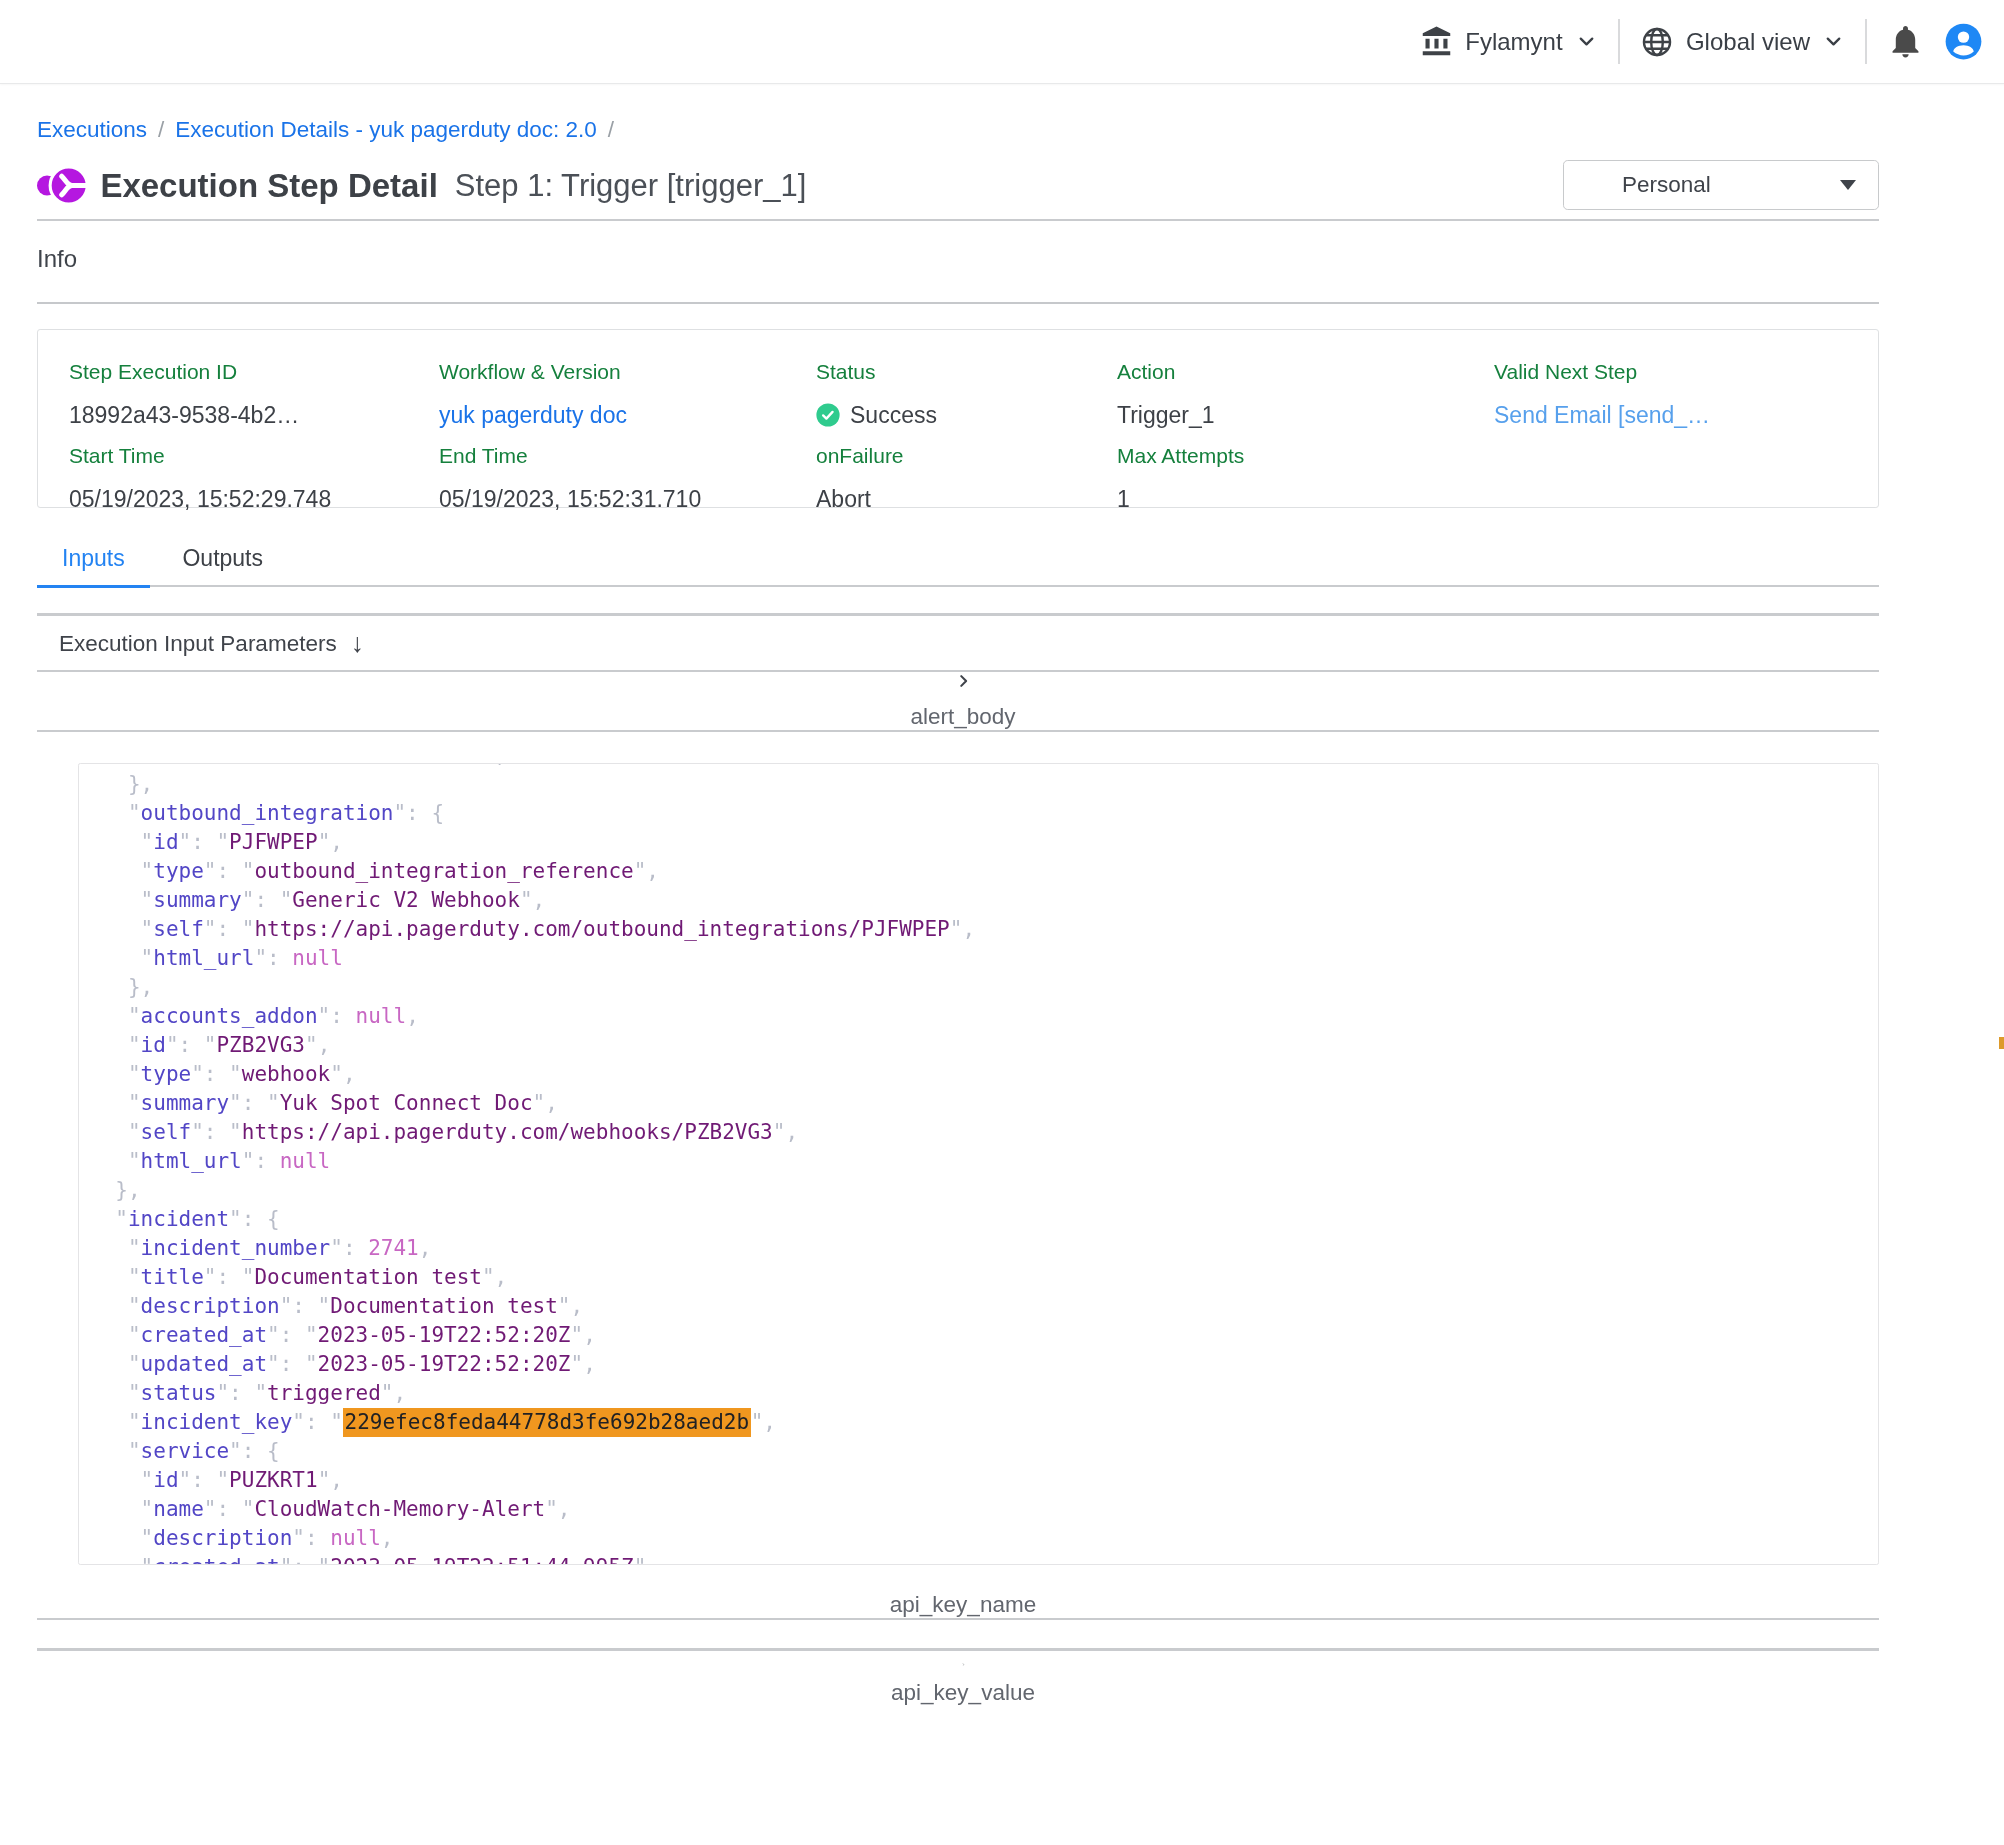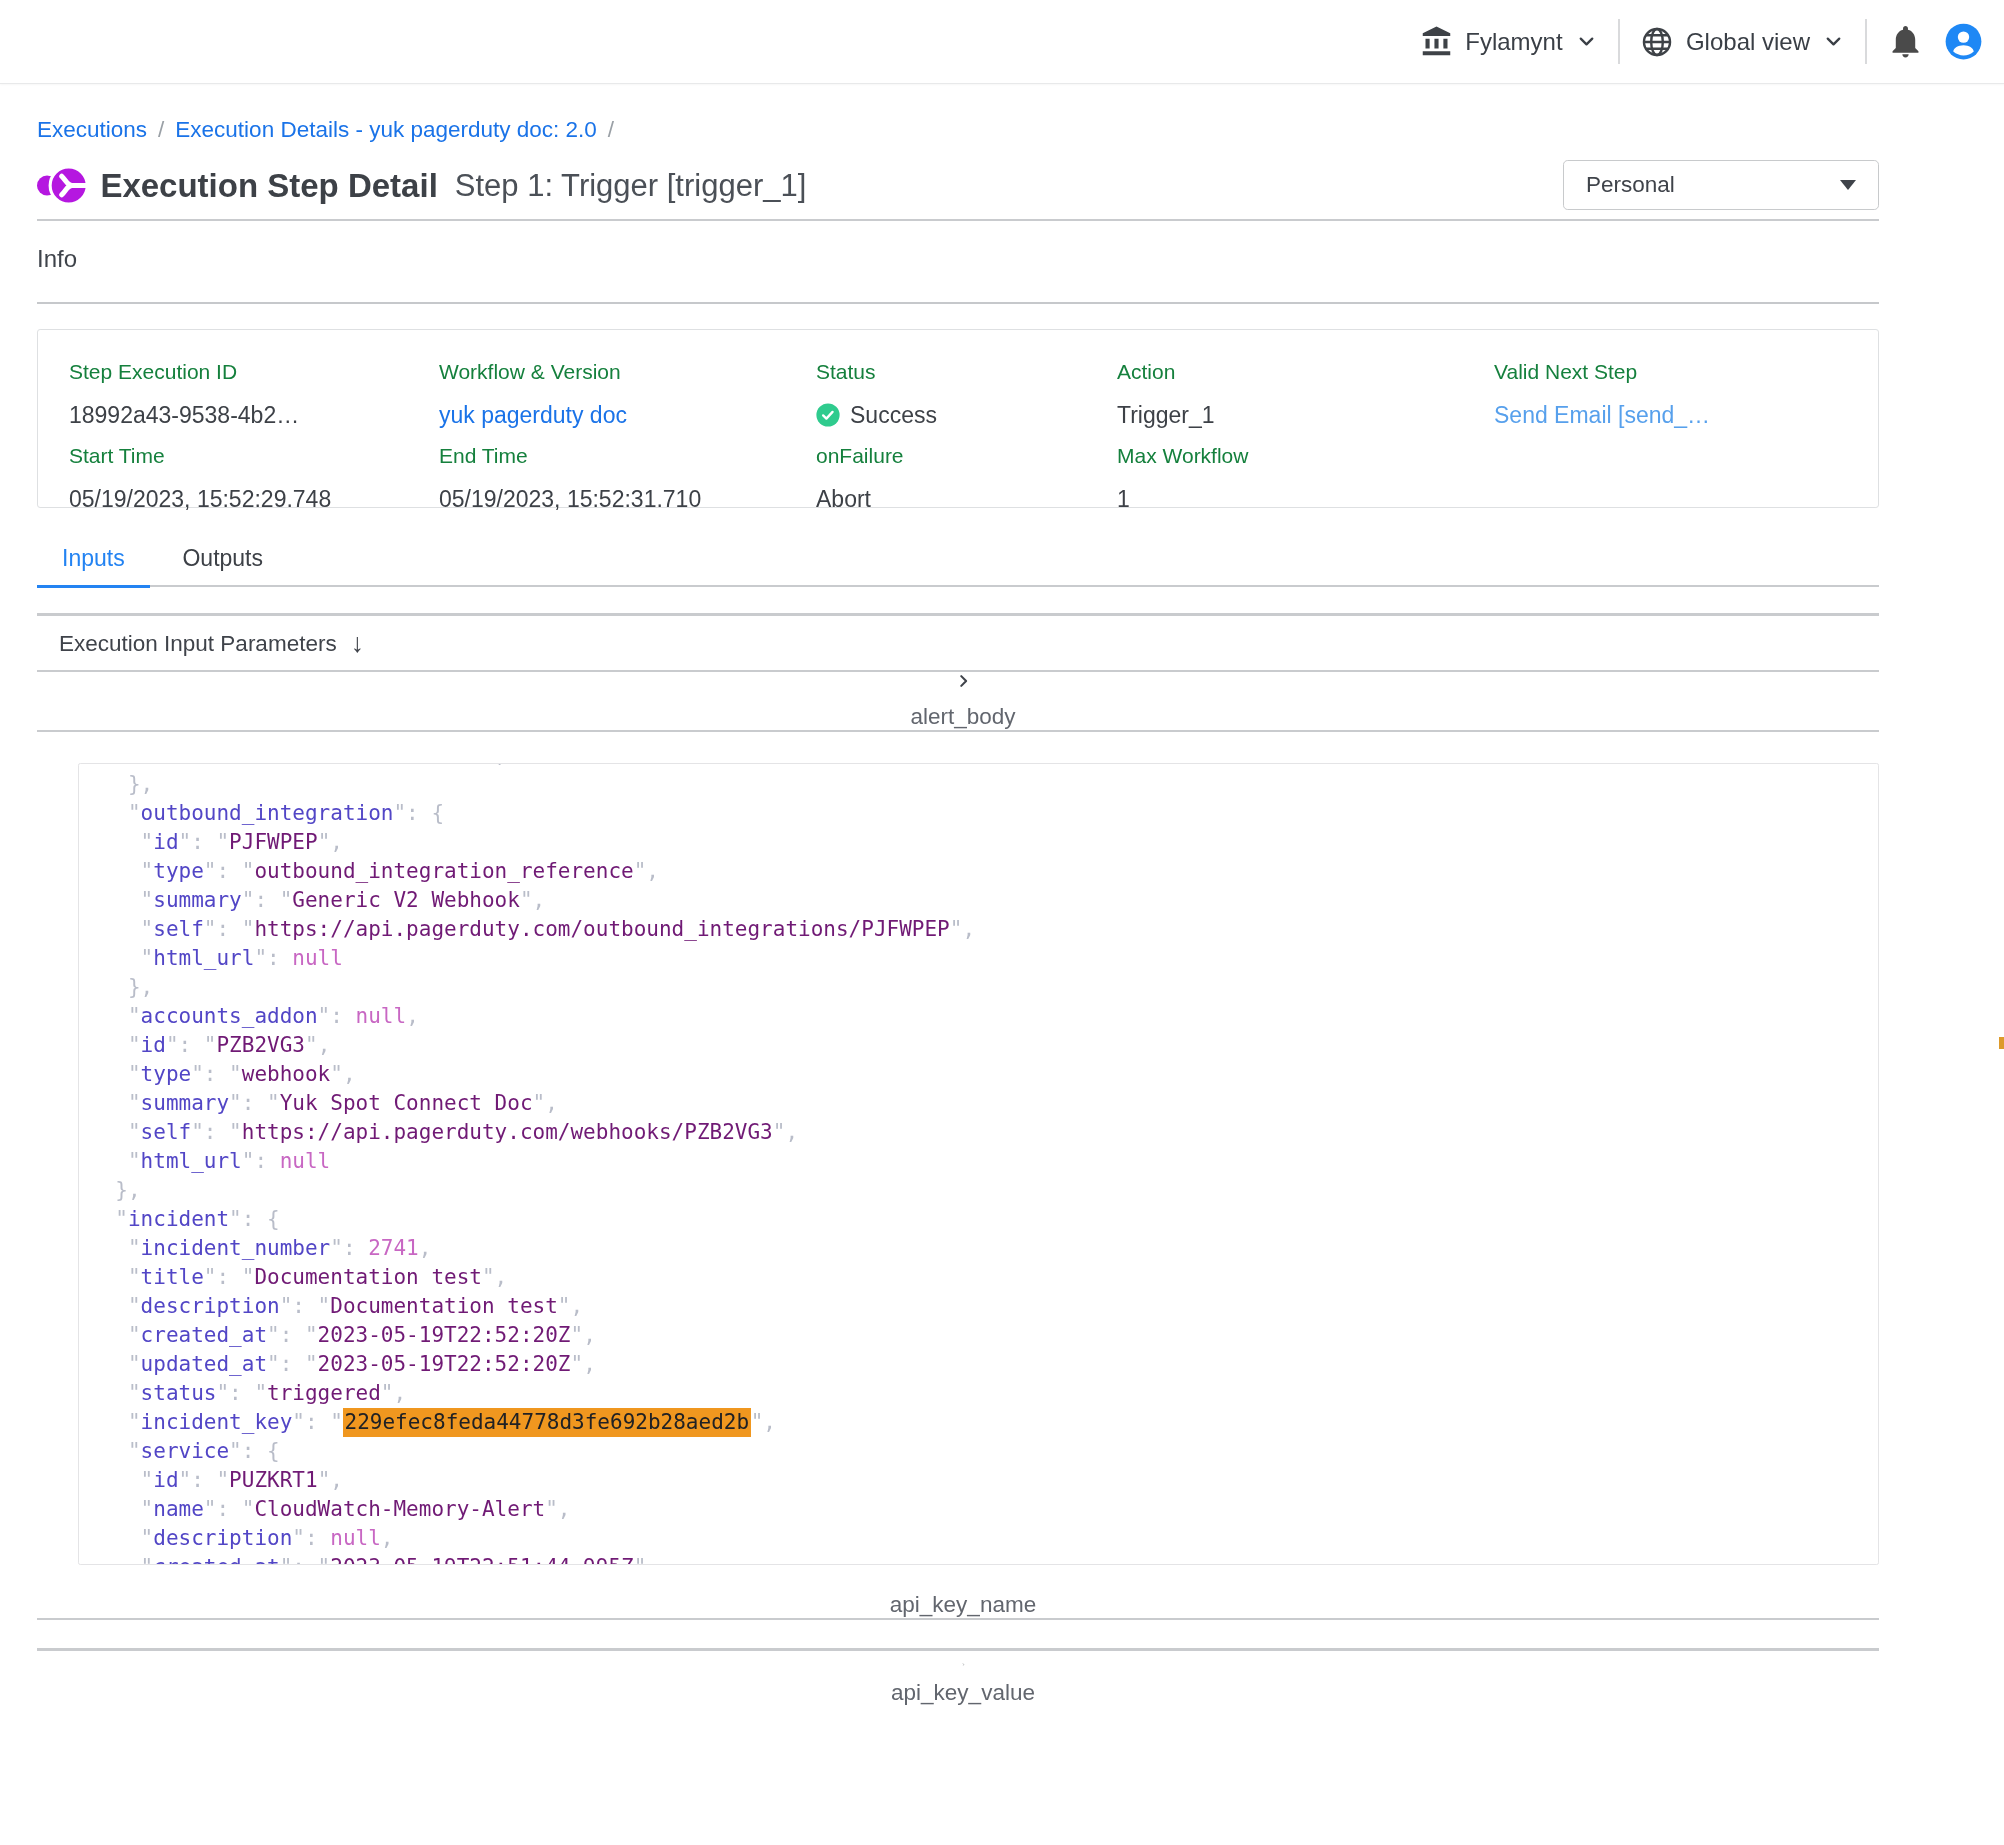--- a/index.html
+++ b/index.html
@@ -26,21 +26,21 @@
 
   
   .titlerow { margin-top:17px; height:51px; display:flex; align-items:center; position:relative; }
   .logo { width:51px; height:51px; margin-right:12.4px; }
   .page-title { font-size:33px; font-weight:700; color:#3d4147; }
   .page-subtitle { font-size:31px; font-weight:400; color:#4b5057; margin-left:17px; }
   .scope-select { position:absolute; right:0; top:0; width:316px; height:50px;
                   border:1.6px solid #c8cacc; border-radius:4.7px; background:#fff;
                   display:flex; align-items:center; justify-content:space-between;
                   padding:0 22px; cursor:pointer; }
-  .scope-select .val { font-size:22.5px; color:#3f434a; }
+  .scope-select .val { font-size:22.5px; color:#3f434a;margin-left:36px; }
   .caret-down { width:0; height:0; border-left:8.5px solid transparent; border-right:8.5px solid transparent;
                 border-top:10px solid #3f434a; }
 
   .d1 { margin-top:7.8px; }
   .info-heading { margin-top:22px; font-size:24px; color:#3f444b; height:31px; line-height:31px; }
   .d2 { margin-top:28px; background:#c6c8cb; }
 
   
   .info-card { margin-top:25px; height:179px; border:1.6px solid #dee0e2; border-radius:3.1px;
                background:#fff; display:grid;
@@ -197,21 +197,21 @@
     </div>
     <div class="field">
       <div class="flabel">End Time</div>
       <div class="fvalue">05/19/2023, 15:52:31.710</div>
     </div>
     <div class="field">
       <div class="flabel">onFailure</div>
       <div class="fvalue">Abort</div>
     </div>
     <div class="field">
-      <div class="flabel">Max Workflow</div>
+      <div class="flabel">Max Attempts</div>
       <div class="fvalue">1</div>
     </div>
     <div></div>
   </div>
 
   <div class="tabstrip">
     <div class="tab active">Inputs</div>
     <div class="tab">Outputs</div>
   </div>
 

